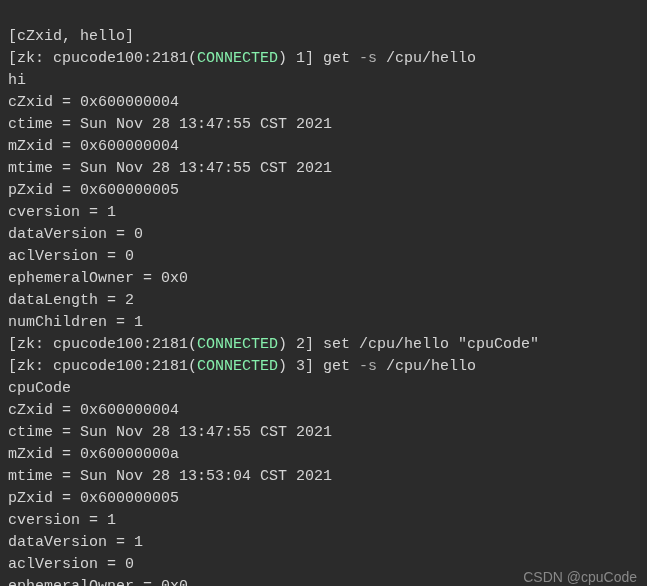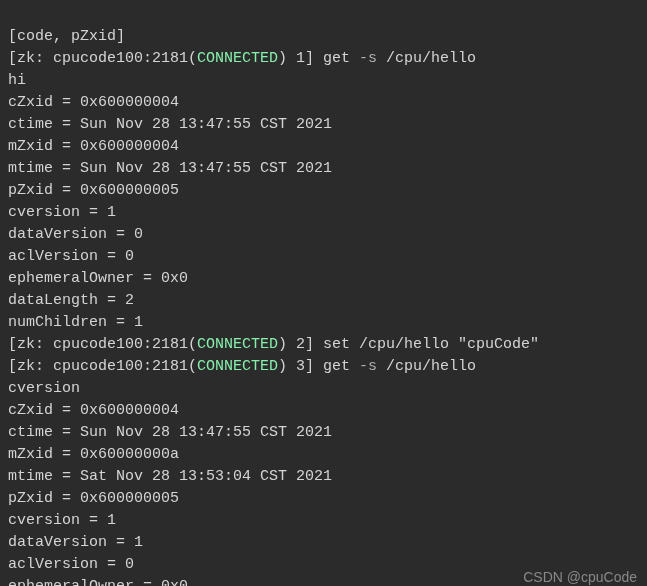--- a/index.html
+++ b/index.html
@@ -5,41 +5,41 @@
   html,body{margin:0;padding:0;background:#2b2b2b;width:647px;height:586px;overflow:hidden}
   .terminal{font-family:'Courier New',Consolas,monospace;font-size:15px;line-height:22px;color:#d4d4d4;padding:4px 8px;white-space:pre;position:relative;height:100%}
   .green{color:#86efac}
   .gray{color:#b0b0b0}
   .watermark{position:absolute;bottom:6px;right:10px;color:#888888;font-size:14px;font-family:Arial,sans-serif}
 </style>
 </head>
 <body>
 
 <div class="terminal">
-<span>[code, pZxid]</span>
+<span>[cZxid, hello]</span>
 <span><span>[zk: cpucode100:2181(</span><span class="green">CONNECTED</span><span>) 1] </span><span>get </span><span class="gray">-s</span><span> /cpu/hello</span></span>
 <span>hi</span>
 <span>cZxid = <span>0x600000004</span></span>
 <span>ctime = <span>Sun Nov 28 13:47:55 CST 2021</span></span>
 <span>mZxid = <span>0x600000004</span></span>
 <span>mtime = <span>Sun Nov 28 13:47:55 CST 2021</span></span>
 <span>pZxid = <span>0x600000005</span></span>
 <span>cversion = <span>1</span></span>
 <span>dataVersion = <span>0</span></span>
 <span>aclVersion = <span>0</span></span>
 <span>ephemeralOwner = <span>0x0</span></span>
 <span>dataLength = <span>2</span></span>
 <span>numChildren = <span>1</span></span>
 <span><span>[zk: cpucode100:2181(</span><span class="green">CONNECTED</span><span>) 2] </span><span>set /cpu/hello "cpuCode"</span></span>
 <span><span>[zk: cpucode100:2181(</span><span class="green">CONNECTED</span><span>) 3] </span><span>get </span><span class="gray">-s</span><span> /cpu/hello</span></span>
-<span>cversion</span>
+<span>cpuCode</span>
 <span>cZxid = <span>0x600000004</span></span>
 <span>ctime = <span>Sun Nov 28 13:47:55 CST 2021</span></span>
 <span>mZxid = <span>0x60000000a</span></span>
-<span>mtime = <span>Sat Nov 28 13:53:04 CST 2021</span></span>
+<span>mtime = <span>Sun Nov 28 13:53:04 CST 2021</span></span>
 <span>pZxid = <span>0x600000005</span></span>
 <span>cversion = <span>1</span></span>
 <span>dataVersion = <span>1</span></span>
 <span>aclVersion = <span>0</span></span>
 <span>ephemeralOwner = <span>0x0</span></span>
 
 
 
 <div class="watermark">CSDN @cpuCode</div>
 </div>

